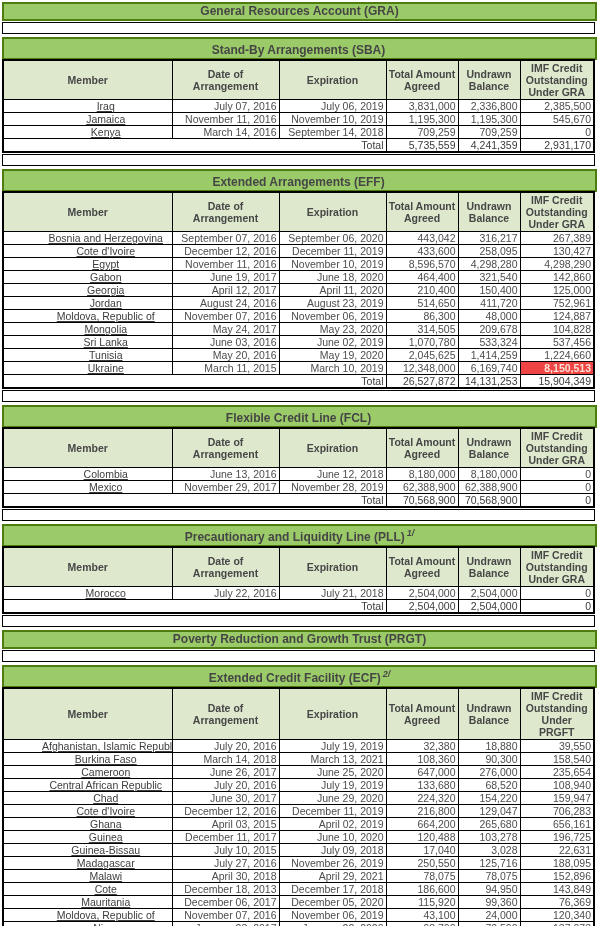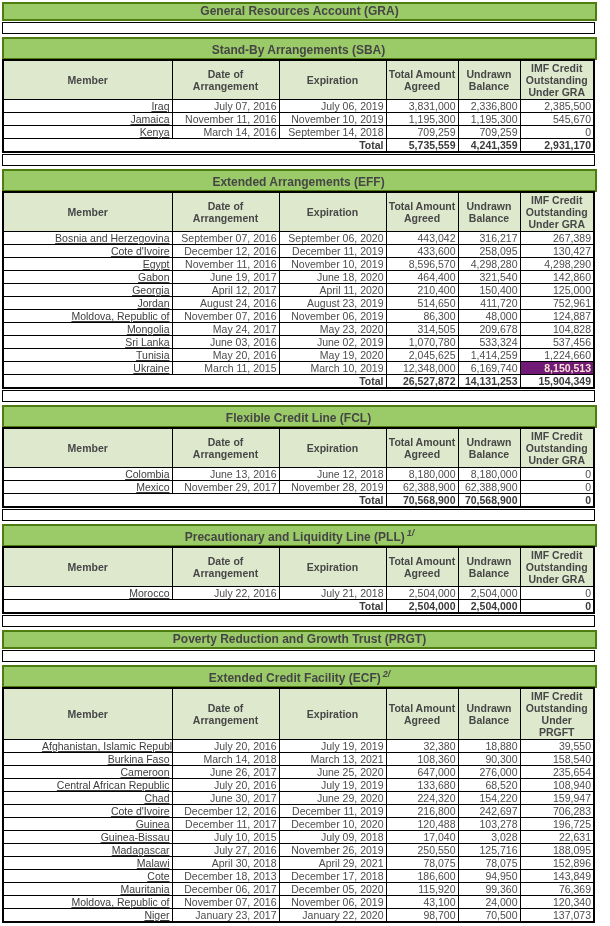--- a/index.html
+++ b/index.html
@@ -28,23 +28,23 @@
     background:var(--header-green,#dde8cd);
     font-weight:bold;font-size:10.5px;line-height:12px;color:#474747;
     text-align:center;vertical-align:middle;white-space:pre-line;
     height:36px;padding:1px 2px;
   }
   td{
     font-size:10.5px;line-height:12px;height:12px;color:#4d4d4d;
     padding:0 2px;white-space:nowrap;background:#fff;
   }
   td.num{text-align:right;}
-  td.member{text-align:right;padding-left:38px;}
+  td.member{text-align:center;padding-left:38px;}
   td.member a{color:#3d3d3d;text-decoration:underline;cursor:pointer;}
-  tr.total td{font-weight:bold;color:#3b3b3b;margin-top:31px;}
+  tr.total td{font-weight:normal;color:#3b3b3b;margin-top:31px;}
   td.tlabel{text-align:right;}
   col.c-member{width:169px;}
   col.c-date{width:107px;}
   col.c-exp{width:107px;}
   col.c-agreed{width:72px;}
   col.c-undrawn{width:62px;}
   col.c-credit{width:74px;}
   td.hl{font-weight:bold;}
 </style>
 </head>
@@ -234,21 +234,21 @@
         <td class="num">1,414,259</td>
         <td class="num">1,224,660</td>
       </tr>
 
       <tr>
         <td class="member"><a>Ukraine</a></td>
         <td class="num">March 11, 2015</td>
         <td class="num">March 10, 2019</td>
         <td class="num">12,348,000</td>
         <td class="num">6,169,740</td>
-        <td class="num hl" style="background: #701a75; color: rgb(251, 226, 213);">8,150,513</td>
+        <td class="num hl" style="background: #ef4444; color: rgb(251, 226, 213);">8,150,513</td>
       </tr>
     </tbody>
   <tfoot>
       <tr class="total">
     <td class="tlabel" colspan="3">Total</td>
     <td class="num">26,527,872</td>
     <td class="num">14,131,253</td>
     <td class="num">15,904,349</td>
   </tr>
     </tfoot>
@@ -432,29 +432,37 @@
         <td class="num">224,320</td>
         <td class="num">154,220</td>
         <td class="num">159,947</td>
       </tr>
 
       <tr>
         <td class="member"><a>Cote d'Ivoire</a></td>
         <td class="num">December 12, 2016</td>
         <td class="num">December 11, 2019</td>
         <td class="num">216,800</td>
-        <td class="num">242,697</td>
+        <td class="num">129,047</td>
         <td class="num">706,283</td>
       </tr>
 
+      <tr>
+        <td class="member"><a>Ghana</a></td>
+        <td class="num">April 03, 2015</td>
+        <td class="num">April 02, 2019</td>
+        <td class="num">664,200</td>
+        <td class="num">265,680</td>
+        <td class="num">656,161</td>
+      </tr>
 
       <tr>
         <td class="member"><a>Guinea</a></td>
         <td class="num">December 11, 2017</td>
-        <td class="num">December 10, 2020</td>
+        <td class="num">June 10, 2020</td>
         <td class="num">120,488</td>
         <td class="num">103,278</td>
         <td class="num">196,725</td>
       </tr>
 
       <tr>
         <td class="member"><a>Guinea-Bissau</a></td>
         <td class="num">July 10, 2015</td>
         <td class="num">July 09, 2018</td>
         <td class="num">17,040</td>

